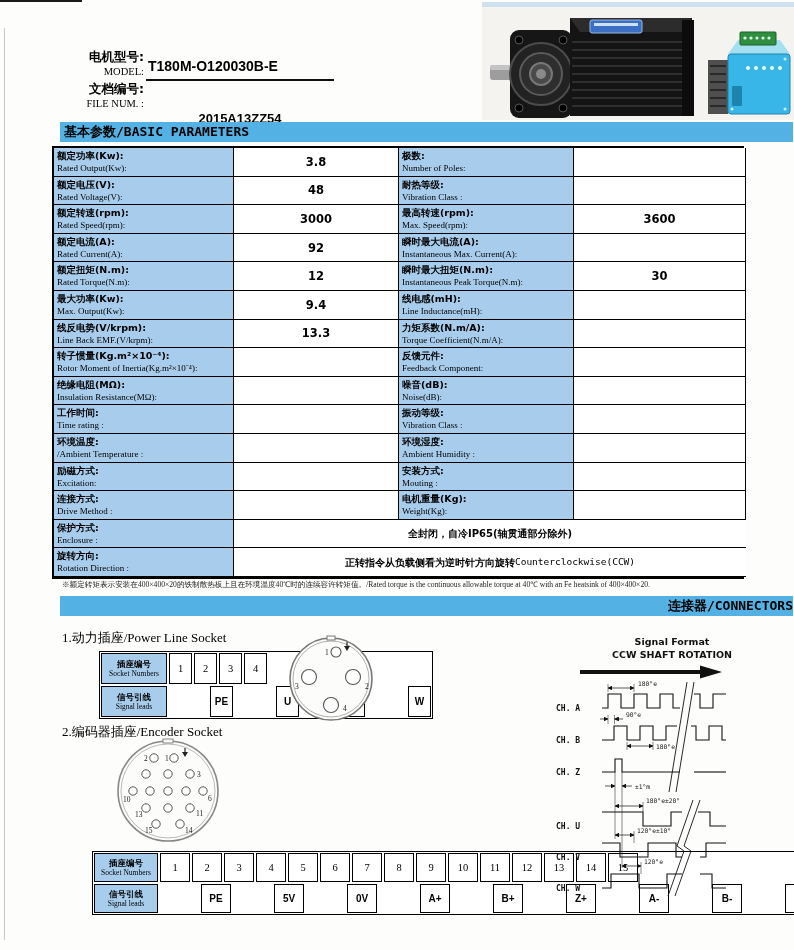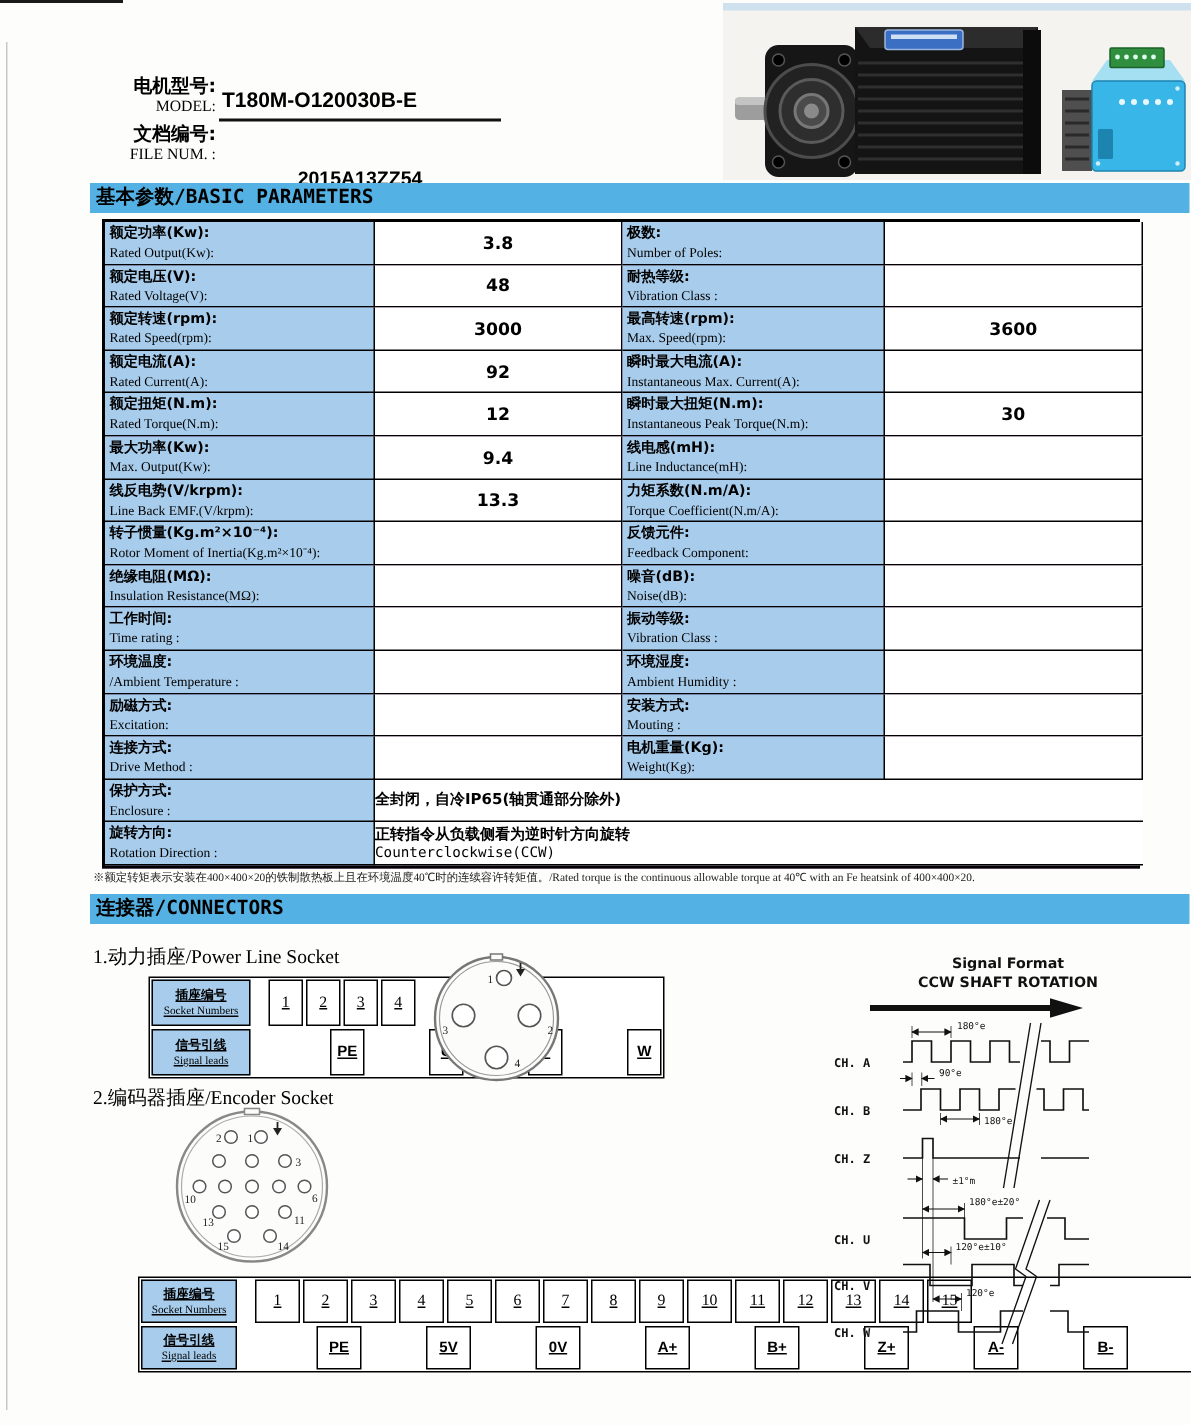--- a/index.html
+++ b/index.html
@@ -20,50 +20,50 @@
   .hdr-value2 { position:absolute; left:146px; top:85px; width:188px; height:26px;
     border-bottom:2px solid #111; font-family:"Liberation Sans", sans-serif;
     font-weight:700; font-size:13px; text-align:center; padding-top:6px;margin-top:20px; }
 
   .photo { position:absolute; left:482px; top:2px; }
 
   .secbar { position:absolute; left:60px; width:733px; height:20px; background:#54b1e3;
     font-family:"DejaVu Sans Mono", monospace; font-weight:700; font-size:13px;
     line-height:20px; padding-left:4px; color:#000; }
   .secbar.basic { top:122px; }
-  .secbar.conn  { top:596px; }
+  .secbar.conn  { top:596px;text-align:right; }
 
   
-  .pgrid { position:absolute; left:68px; top:146px; width:692px;
+  .pgrid { position:absolute; left:52px; top:146px; width:692px;
     display:grid; grid-template-columns:180px 165px 175px 172px; grid-auto-rows:28.6px;
-    border:2px solid #000; background:#701a75; }
+    border:2px solid #000; background:#0c4a6e; }
   .rows-wrap, .prow, .prow-span { display:contents; }
   .lc { background:#a8cdec; border-right:1.5px solid #000; border-bottom:1.5px solid #000;
     padding:1px 0 0 3px; overflow:hidden; }
   .lc .zh { font-family:"DejaVu Sans", sans-serif; font-size:9.5px; font-weight:600; line-height:13px; white-space:nowrap; }
   .lc .en { font-size:9px; line-height:12px; white-space:nowrap; }
   .vc { background:#fff; border-right:1.5px solid #000; border-bottom:1.5px solid #000;
     display:flex; align-items:center; justify-content:center;
     font-family:"DejaVu Sans", sans-serif; font-size:11.5px; font-weight:700; }
   .vspan { grid-column:2 / 5; background:#fff; border-bottom:1.5px solid #000;
-    display:flex; flex-direction:column; align-items:flex-start; justify-content:center; }
+    display:flex; align-items:center; justify-content:center; }
   .vspan .zh { font-family:"DejaVu Sans", sans-serif; font-size:10px; font-weight:700; line-height:13px; }
   .vspan .en { font-family:"DejaVu Sans Mono", monospace; font-size:9.5px; line-height:12px; }
 
   .footnote { position:absolute; left:62px; top:579px; width:720px; font-size:7.6px; color:#1c1c1c; }
 
   .sock-title { position:absolute; font-size:13px; }
   .sock-title.p1 { left:62px; top:629px; }
   .sock-title.p2 { left:62px; top:723px; }
 
   .stable { position:absolute; border:1.5px solid #000; background:#fff; padding:1px;
     display:flex; flex-direction:column; gap:2px; }
   .stable.power { left:99px; top:651px; }
   .stable.encoder { left:92px; top:851px; }
-  .srow { display:flex; gap:12px;text-decoration:underline; }
+  .srow { display:flex; gap:2px; }
   .slabel { background:#a8cdec; border:1px solid #000; display:flex; flex-direction:column;
     align-items:center; justify-content:center; }
   .power .slabel { width:66px; height:31px; }
   .encoder .slabel { width:64px; height:29px; }
   .slabel .zh { font-family:"DejaVu Sans", sans-serif; font-size:8.5px; font-weight:700; line-height:10px; }
   .slabel .en { font-size:7.5px; line-height:9px; }
   .scells { display:flex; gap:2px; }
   .scell { border:1px solid #000; display:flex; align-items:center; justify-content:center; background:#fff; }
   .power .scell { width:23px; height:31px; }
   .encoder .scell { width:30px; height:29px; }

